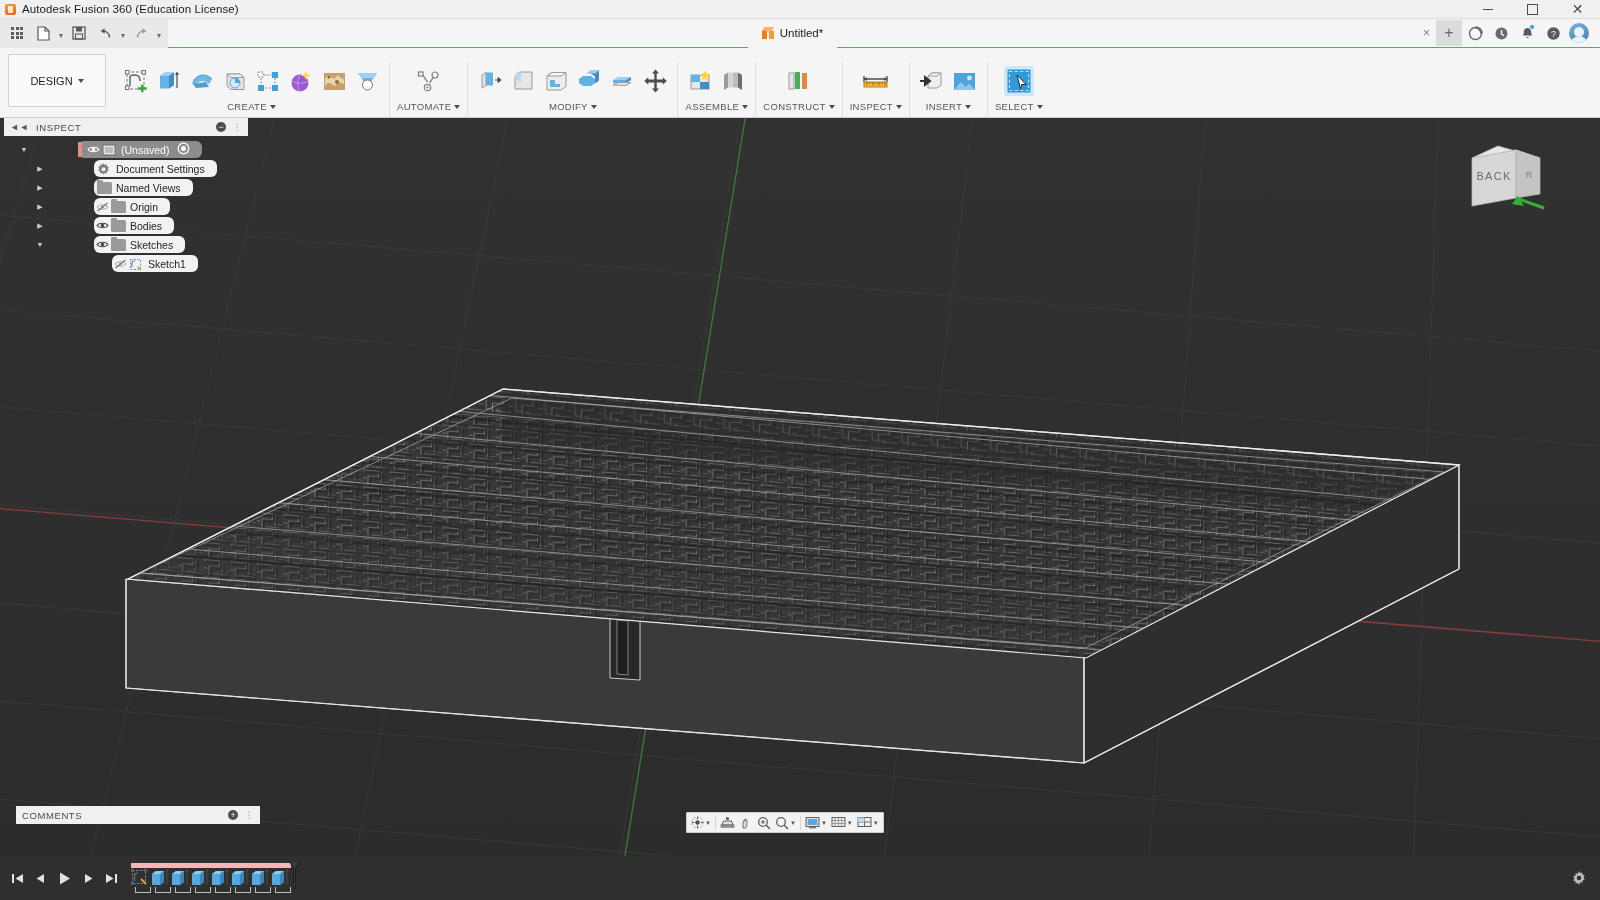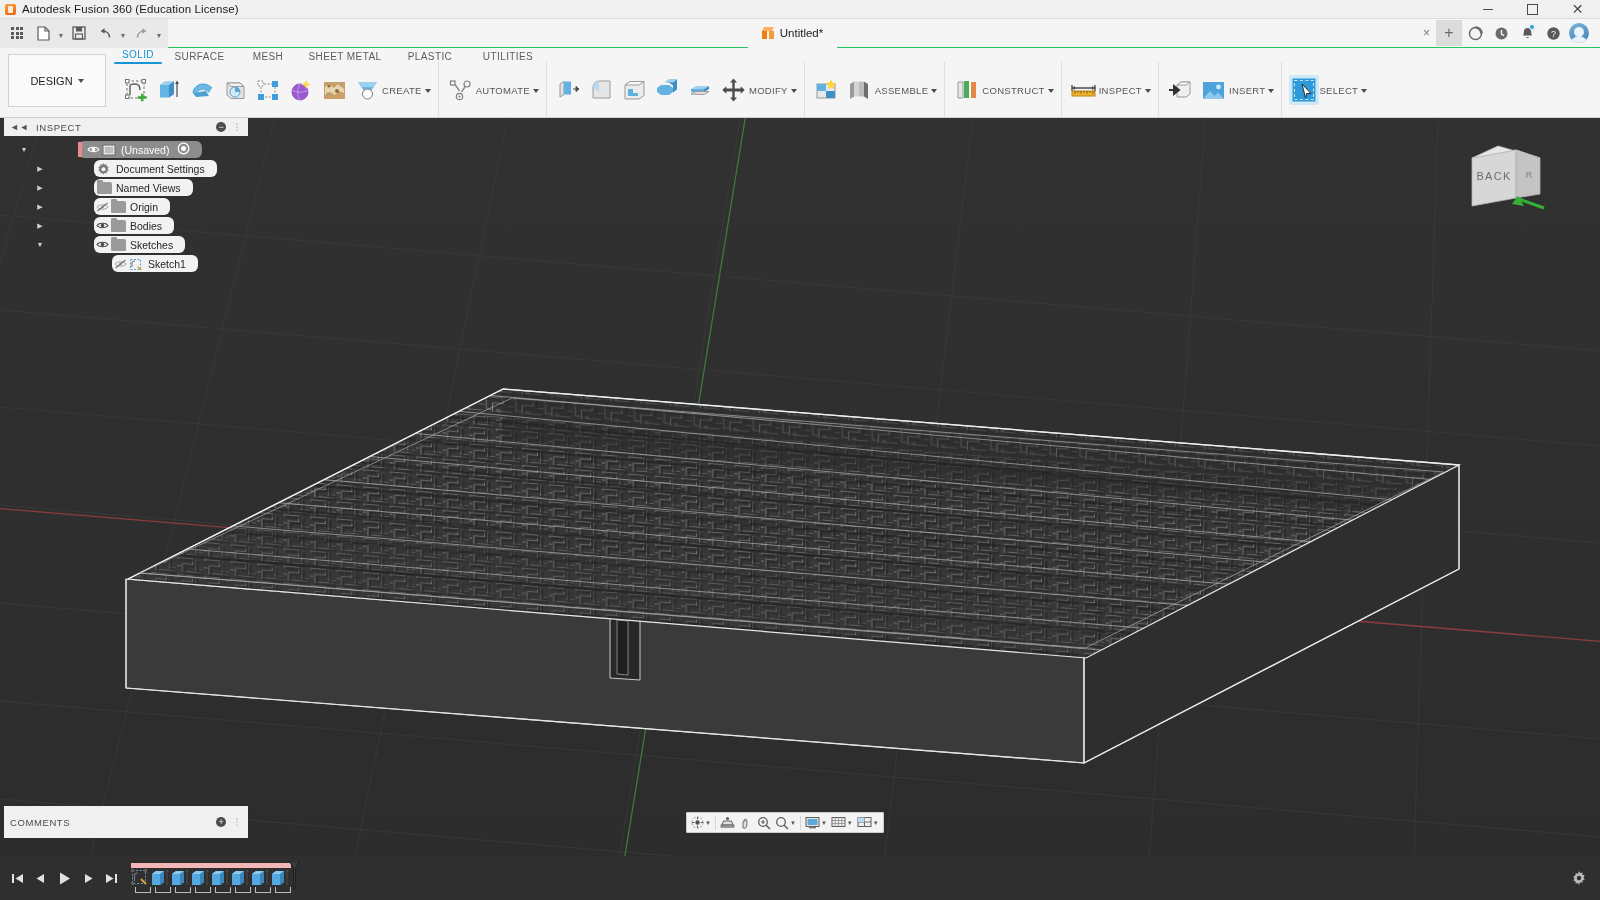--- a/index.html
+++ b/index.html
@@ -91,21 +91,21 @@
 
   .ribtabs{ position:absolute; top:0; left:114px; height:16px; display:flex; align-items:center; }
   .ribtab{
     font-size:10px; color:#5d5d5d; letter-spacing:.4px; cursor:pointer;
     text-align:center; padding:2px 0 1px 0;
   }
   .ribtab.active{ color:#1695d4; }
   .ribtab .ul{height:2px;background:#1695d4;margin-top:2px;border-radius:1px;}
 
   .panels{display:flex;align-items:flex-start;height:70px;padding-top:14px;}
-  .panel{position:relative;display:flex;flex-direction:row;align-items:center;padding:0 7px;height:56px;}
+  .panel{position:relative;display:flex;flex-direction:column;align-items:center;padding:0 7px;height:56px;}
   .panel + .panel{border-left:1px solid #dddddd;}
   .panel-icons{display:flex;align-items:center;gap:3px;height:38px;}
   .panel-label{
     font-size:9.5px;color:#555;letter-spacing:.3px;margin-top:1px;
     display:flex;align-items:center;gap:3px;cursor:pointer;white-space:nowrap;
   }
   .tool{width:30px;height:30px;display:flex;align-items:center;justify-content:center;cursor:pointer;border-radius:2px;}
   .tool.sel{background:#cfe8f7;}
 
   
@@ -136,22 +136,22 @@
   .arrow.dn{transform:rotate(0deg);}
   .eye{width:17px;display:flex;align-items:center;justify-content:center;}
   .eye svg{display:block;}
   .ficon{width:15px;height:12px;margin-right:4px;display:inline-block;position:relative;}
   .folder{background:#9a9a9a;border-radius:1px 2px 1px 1px;}
   .folder:before{content:"";position:absolute;top:-2px;left:0;width:6px;height:3px;background:#9a9a9a;border-radius:1px 1px 0 0;}
   .tlabel{white-space:nowrap;}
 
   
   .comments{
-    position:absolute;left:4px;top:688px;width:244px;height:18px;
-    background:#f0f0f0;color:#4a4a4a;display:flex;align-items:center;padding:16px 6px;
+    position:absolute;left:16px;top:688px;width:244px;height:18px;
+    background:#f0f0f0;color:#4a4a4a;display:flex;align-items:center;padding:9px 6px;
     font-size:9.5px;letter-spacing:.6px;
   }
   .comments .ttl{flex:1;}
   .comments .plus-c{width:10px;height:10px;border-radius:50%;background:#4c4c4c;color:#f0f0f0;font-size:9px;display:flex;align-items:center;justify-content:center;line-height:1;cursor:pointer;}
   .comments .grip{margin-left:6px;color:#8e8e8e;font-size:9px;cursor:pointer;}
 
   
   .viewcube{position:absolute;right:50px;top:14px;width:96px;height:92px;}
 
   
@@ -290,41 +290,20 @@
       <div class="avatar"></div>
     </div>
   </div>
 
   <div class="ribbon">
     <div class="designbox">
       <span>DESIGN</span>
       <span class="caret"></span>
     </div>
 
-    <div class="ribtabs">
-      <div class="ribtab active" style="width:48px">
-        <div>SOLID</div>
-        <div class="ul"></div>
-      </div>
-      <div class="ribtab" style="width:75px">
-        <div>SURFACE</div>
-      </div>
-      <div class="ribtab" style="width:62px">
-        <div>MESH</div>
-      </div>
-      <div class="ribtab" style="width:92px">
-        <div>SHEET METAL</div>
-      </div>
-      <div class="ribtab" style="width:78px">
-        <div>PLASTIC</div>
-      </div>
-      <div class="ribtab" style="width:78px">
-        <div>UTILITIES</div>
-      </div>
-    </div>
 
     <div class="panels">
 
       <div class="panel">
         <div class="panel-icons">
           <div class="tool">
             <svg width="25" height="25" viewBox="0 0 25 25">
               <rect x="3" y="3" width="17" height="17" fill="none" stroke="#6f6f6f" stroke-width="1" stroke-dasharray="2.5 2"></rect>
               <rect x="1.5" y="1.5" width="3.5" height="3.5" fill="#fff" stroke="#6f6f6f"></rect>
               <rect x="18" y="1.5" width="3.5" height="3.5" fill="#fff" stroke="#6f6f6f"></rect>

